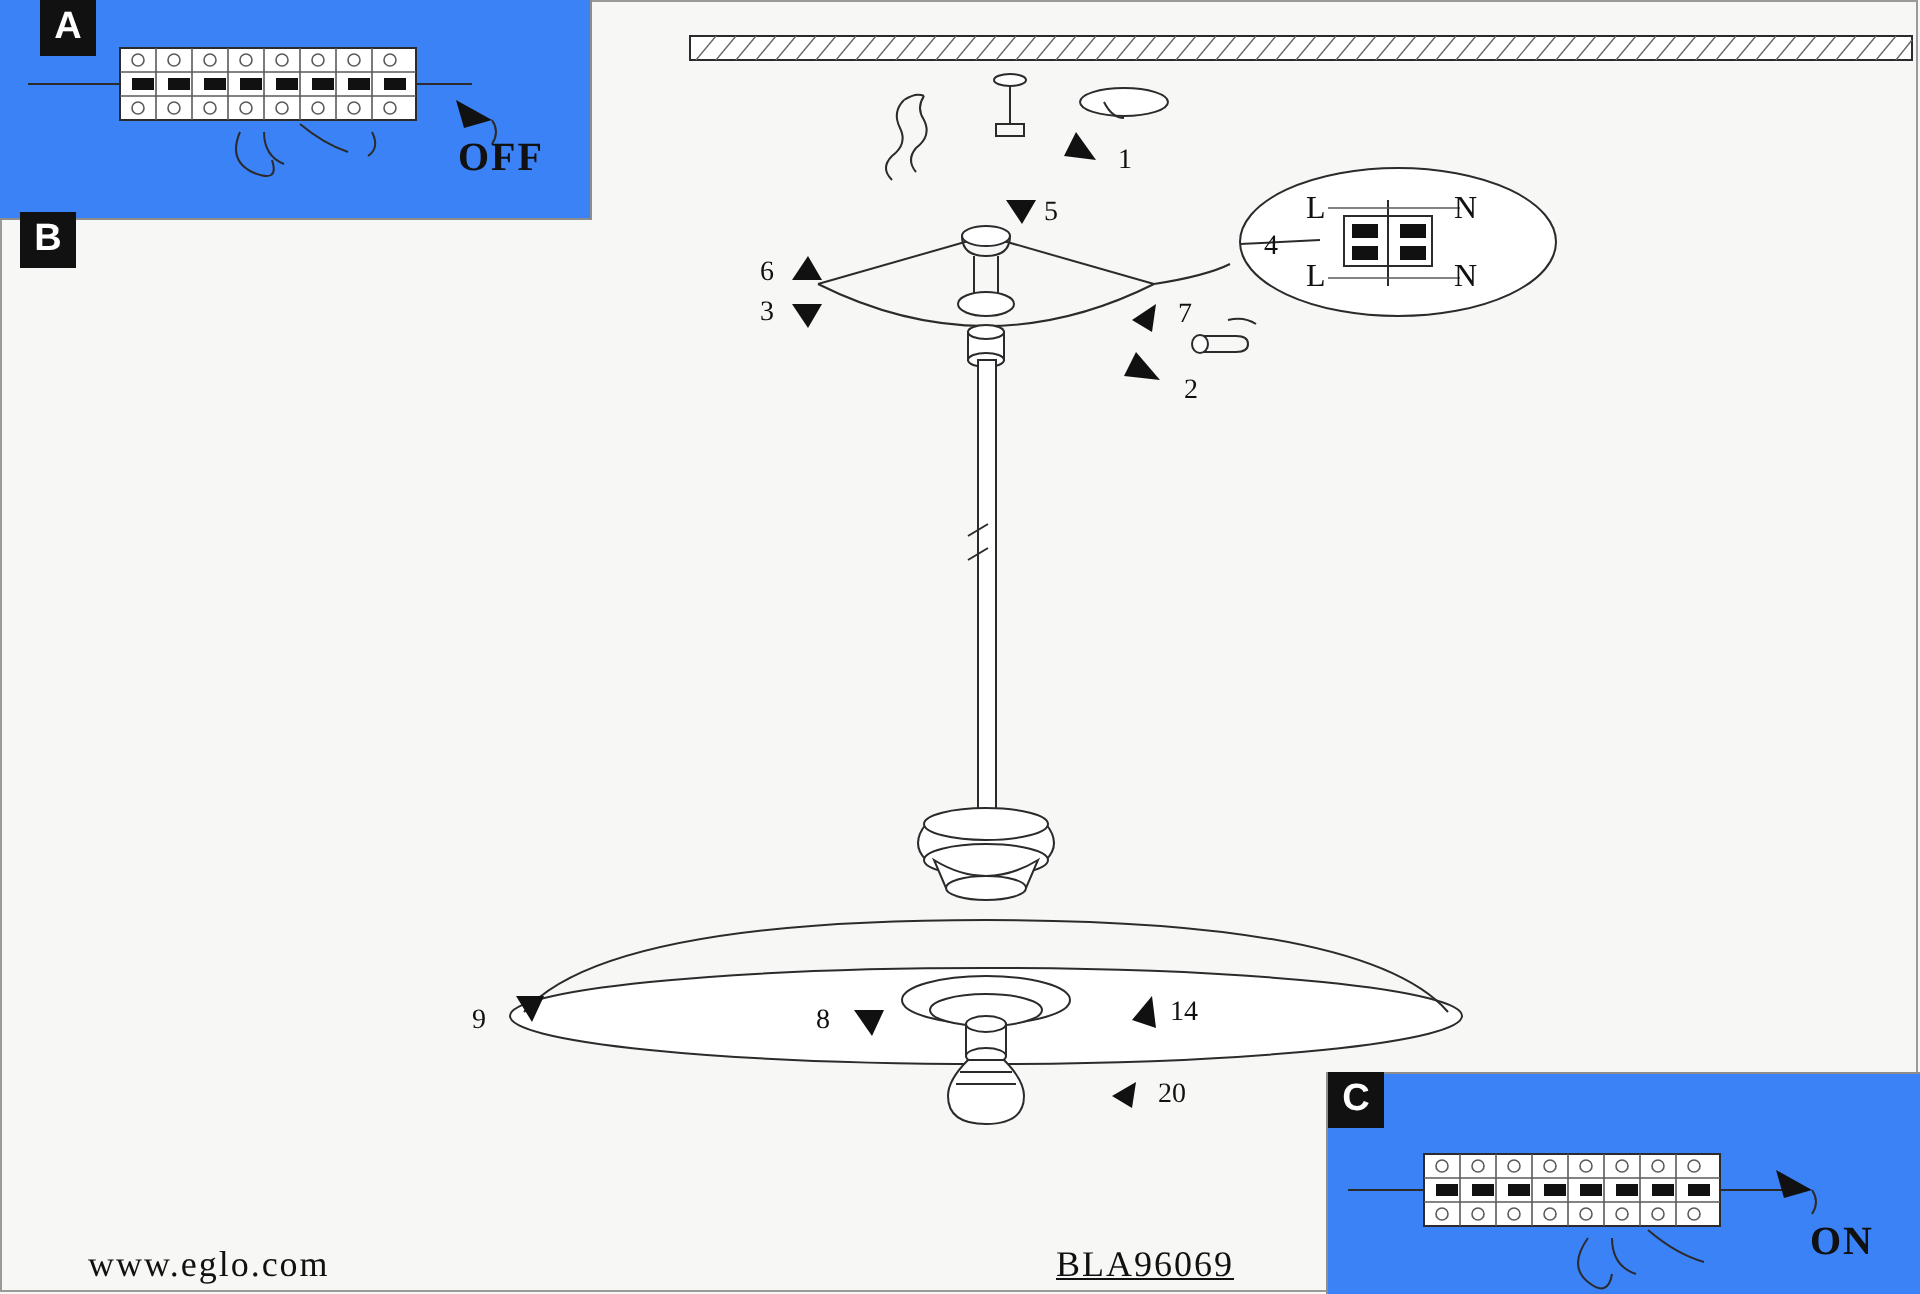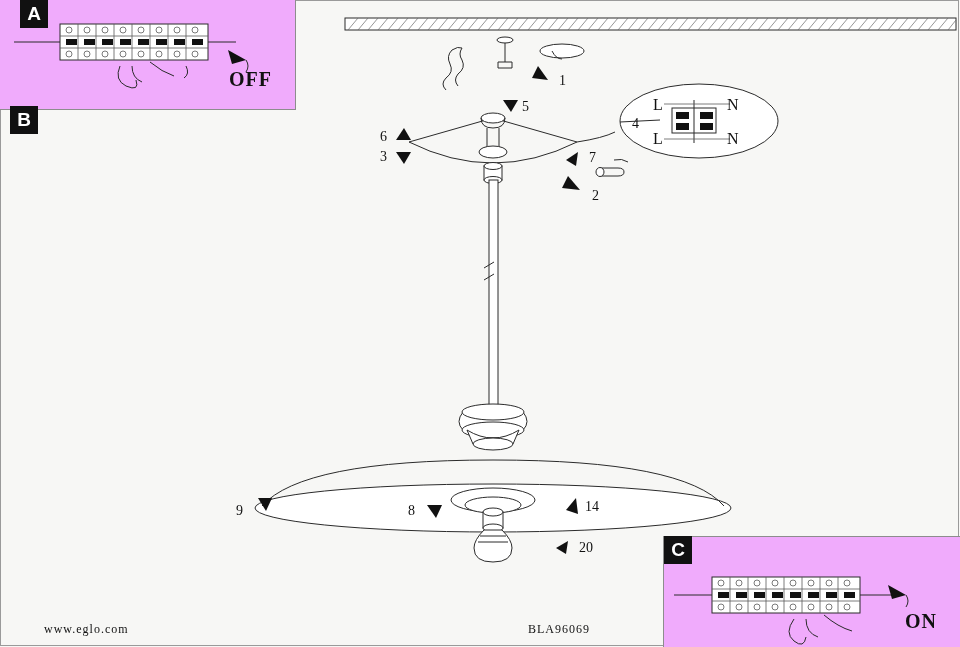--- a/index.html
+++ b/index.html
@@ -21,21 +21,21 @@
     position: absolute;
     left: 0; top: 0;
     width: 959px;
     height: 646px;
     border: 1px solid #9a9a9a;
     box-sizing: border-box;
     pointer-events: none;
   }
   .panel {
     position: absolute;
-    background: #f0abfc;
+    background: #3b82f6;
     border: 1px solid #8d8d8d;
     box-sizing: border-box;
   }
   #panel-a { left: 0px; top: 0px; width: 296px; height: 110px; border-left: none; border-top: none; }
   #panel-c { left: 663px; top: 536px; width: 297px; height: 144px; border-right: none; border-bottom: none; }
 
   .badge {
     position: absolute;
     width: 28px;
     height: 28px;
@@ -64,26 +64,26 @@
   }
   .callout {
     font-size: 14px;
     color: #111;
   }
   .terminal-letter {
     font-size: 16px;
     color: #111;
   }
   .footer-text {
-    font-size: 12px;
+    font-size: 18px;
     color: #111;
     letter-spacing: 1px;
   }
   #url { left: 44px; top: 622px; }
-  #code { left: 528px; top: 622px; }
+  #code { left: 528px; top: 622px; text-decoration: underline; }
 
   svg { position: absolute; left: 0; top: 0; overflow: visible; }
   .ln { fill: none; stroke: #2b2b2b; stroke-width: 1; }
   .ln-thin { fill: none; stroke: #5a5a5a; stroke-width: 0.8; }
   .fill-w { fill: #ffffff; stroke: #2b2b2b; stroke-width: 1; }
   .arrow { fill: #111111; }
   .blk { fill: #111111; }
 </style>
 </head>
 <body>

